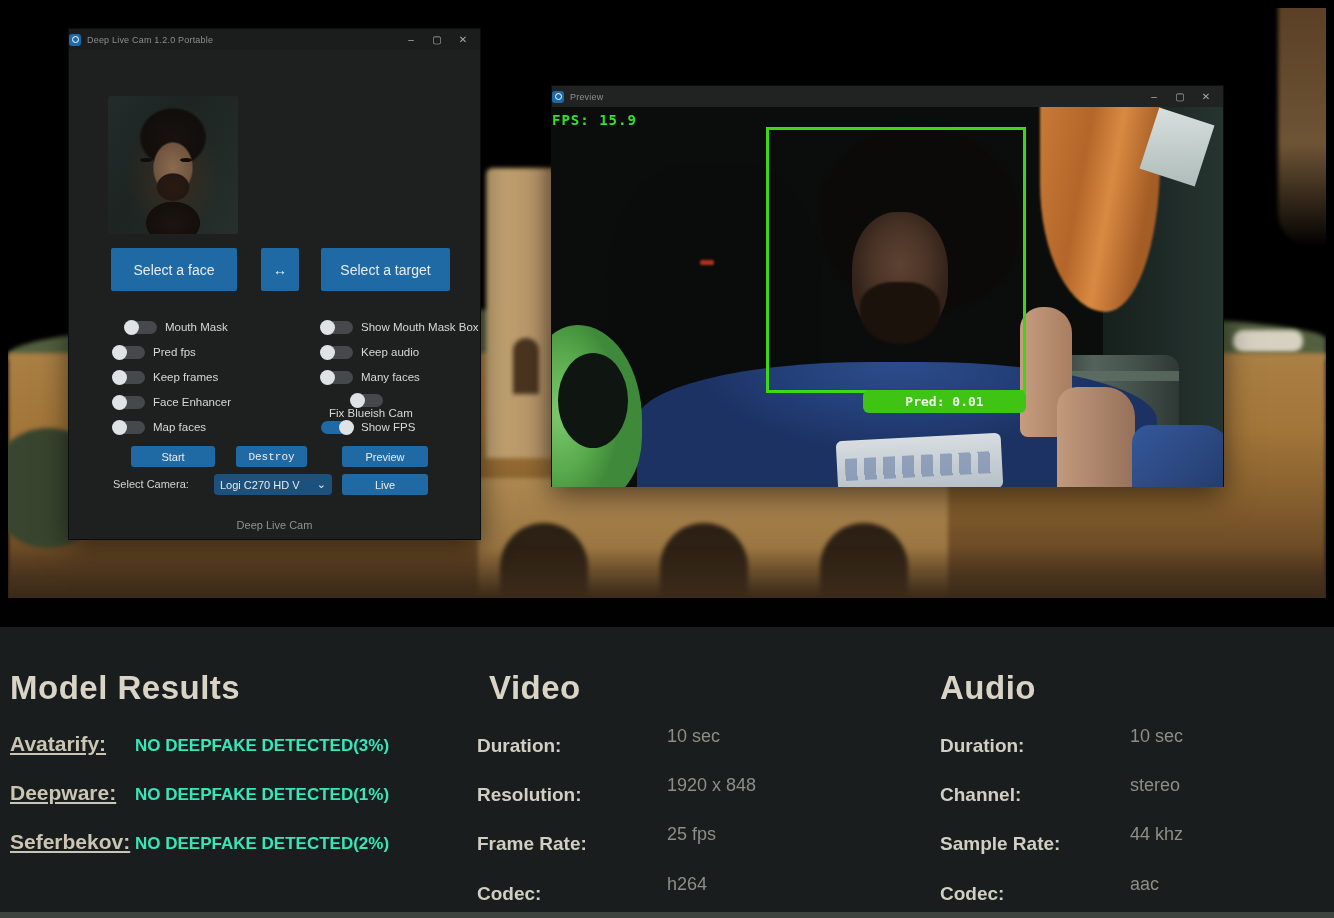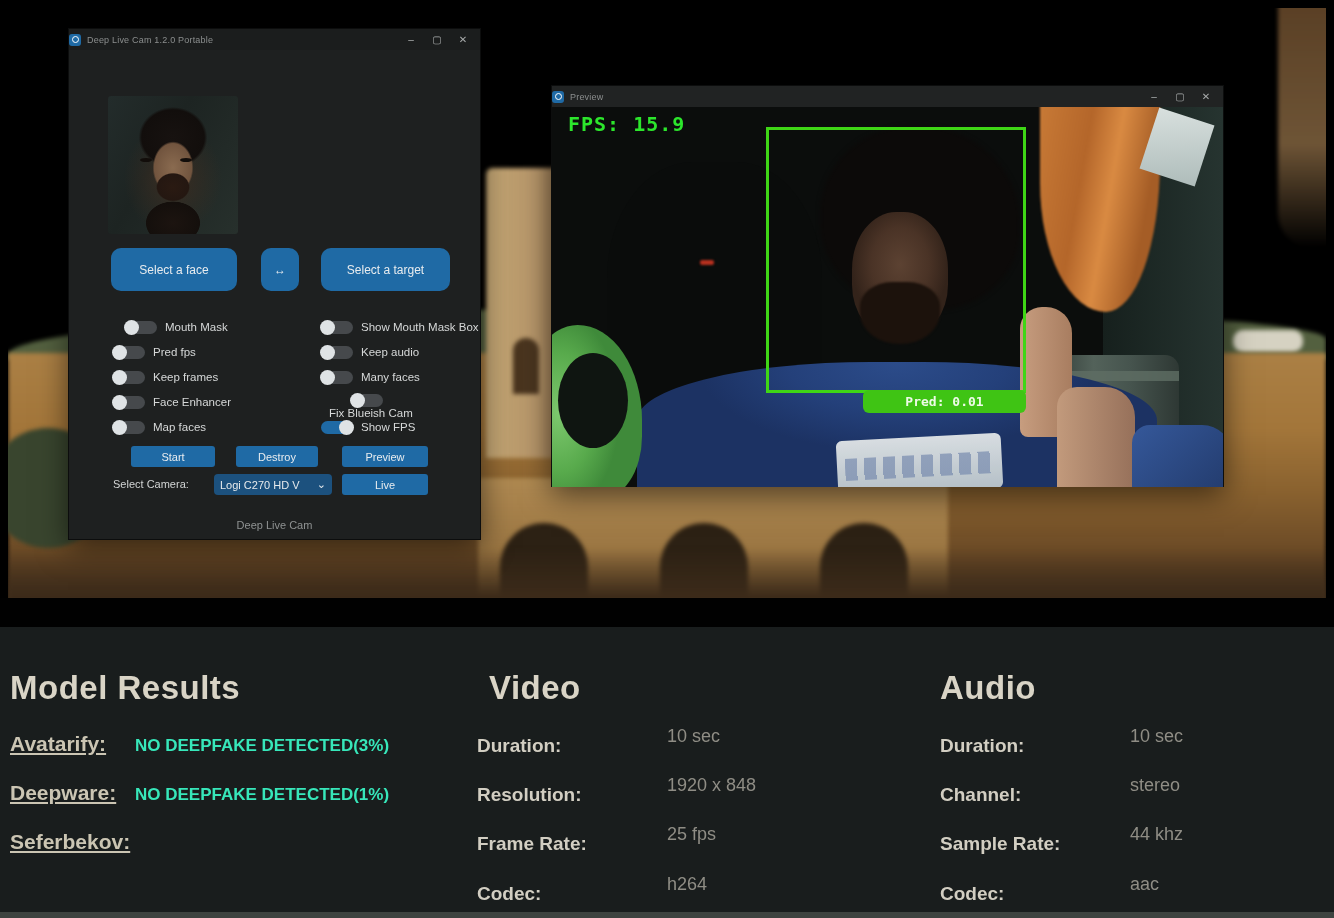--- a/index.html
+++ b/index.html
@@ -48,21 +48,21 @@
       radial-gradient(38px 30px at 50% 92%, #1c1410 0%, #140f0c 70%, transparent 72%),
       radial-gradient(26px 22px at 50% 66%, #2a1a12 0%, #241711 60%, transparent 65%),
       radial-gradient(34px 44px at 50% 52%, #8a6b50 0%, #71543e 55%, transparent 60%),
       radial-gradient(52px 46px at 50% 30%, #171210 0%, #120e0c 60%, transparent 66%),
       radial-gradient(70px 80px at 50% 60%, #3a2d22 0%, transparent 70%),
       linear-gradient(120deg,#232c2b 0%, #1d2422 40%, #27302c 100%);
   }
   #face-thumb .eye { position:absolute; width:12px; height:4px; background:#120d0a; border-radius:50%; top:62px; }
 
   .btn { position:absolute; background:#1f6aa5; color:#e8ecef; display:flex; align-items:center;
-         justify-content:center; border-radius:10px; font-size:12px; }
+         justify-content:center; border-radius:2px; font-size:14px; }
   .btn.small { font-size:11px; border-radius:3px; }
 
   .toggle-row { position:absolute; display:flex; align-items:center; height:16px; }
   .switch { position:relative; width:32px; height:13px; background:#46494c; border-radius:7px; flex:0 0 auto; }
   .switch .knob { position:absolute; left:-1px; top:-1px; width:15px; height:15px; border-radius:50%; background:#dfe3e5; }
   .switch.on { background:#1f6aa5; }
   .switch.on .knob { left:auto; right:-1px; }
   .toggle-label { margin-left:8px; font-size:11.5px; color:#d6d8d8; white-space:nowrap; }
 
   #camera-label { position:absolute; left:44px; top:449px; font-size:11px; color:#d2d4d4; }
@@ -103,22 +103,22 @@
   #drum { left:505px; top:248px; width:122px; height:135px;
     background:linear-gradient(90deg,#37423d 0%, #53625a 30%, #46544e 60%, #2e3834 100%); border-radius:14px 14px 0 0; }
   #drum::after { content:""; position:absolute; left:0; top:16px; width:100%; height:10px; background:#5f6e64; opacity:.8; }
   #green-chair { left:-28px; top:218px; width:118px; height:175px;
     background:radial-gradient(60px 100px at 30% 50%, #7dc86e 0%, #58aa4c 60%, #3f8a3a 100%);
     border-radius:50% 60% 40% 40%; }
   #green-chair::after { content:""; position:absolute; left:34px; top:28px; width:70px; height:95px;
     background:#0f1511; border-radius:50%; }
   #bag { left:580px; top:318px; width:100px; height:70px; background:linear-gradient(135deg,#35589a,#223a6b); border-radius:18px 30px 0 0; }
 
-  #fps-text { position:absolute; left:16px; top:5px; font-family:"DejaVu Sans Mono", monospace;
-    font-weight:bold; font-size:20px; color:#2ce62c; letter-spacing:1px; }
+  #fps-text { position:absolute; left:0; top:5px; font-family:"DejaVu Sans Mono", monospace;
+    font-weight:bold; font-size:14px; color:#2ce62c; letter-spacing:1px; }
   #det-box { position:absolute; left:214px; top:20px; width:260px; height:266px; border:3px solid #3fd616; }
   #pred-label { position:absolute; left:311px; top:283px; width:163px; height:23px; background:#3fc414;
     color:#eefbe8; font-weight:bold; font-size:13px; display:flex; align-items:center; justify-content:center;
     font-family:"DejaVu Sans Mono", monospace;border-radius:6px; }
 
   
   #black-strip { position:absolute; left:0; top:598px; width:1334px; height:29px; background:#010101; }
   #panel { position:absolute; left:0; top:627px; width:1334px; height:291px; background:#191d1d; }
   #panel-bottom-edge { position:absolute; left:0; top:912px; width:1334px; height:6px; background:#3e4340; }
 
@@ -225,21 +225,21 @@
     <span class="toggle-label">Fix Blueish Cam</span>
   </div>
   <div class="toggle-row" style="left:252px; top:390px;">
     <span class="switch on">
         <span class="knob"></span>
       </span>
     <span class="toggle-label">Show FPS</span>
   </div>
 
   <div class="btn small" style="left:62px; top:417px; width:84px; height:21px;">Start</div>
-  <div class="btn small" style="left:167px; top:417px; width:82px; height:21px;">Destroy</div>
+  <div class="btn small" style="left:167px; top:417px; width:71px; height:21px;font-family:Liberation Mono, monospace;">Destroy</div>
   <div class="btn small" style="left:273px; top:417px; width:86px; height:21px;">Preview</div>
 
   <span id="camera-label">Select Camera:</span>
   <div id="camera-select">
     <span>Logi C270 HD V</span>
     <span>⌄</span>
   </div>
   <div class="btn small" style="left:273px; top:445px; width:86px; height:21px;">Live</div>
 
   <div id="main-footer">Deep Live Cam</div>
@@ -286,20 +286,21 @@
   <div class="result-row" style="left:10px; top:105px;">
     <span class="result-label" style="width:125px;">Avatarify:</span>
     <span class="result-value">NO DEEPFAKE DETECTED(3%)</span>
   </div>
   <div class="result-row" style="left:10px; top:154px;">
     <span class="result-label" style="width:125px;">Deepware:</span>
     <span class="result-value">NO DEEPFAKE DETECTED(1%)</span>
   </div>
   <div class="result-row" style="left:10px; top:203px;">
     <span class="result-label" style="width:125px;">Seferbekov:</span>
+    <span class="result-value">NO DEEPFAKE DETECTED(2%)</span>
   </div>
 
   <div class="col-title" style="left:477px;margin-left:12px;">Video</div>
   <div class="meta-row" style="left:477px; top:108px;">
     <span class="meta-label">Duration:</span>
     <span class="meta-value">10 sec</span>
   </div>
   <div class="meta-row" style="left:477px; top:157px;">
     <span class="meta-label">Resolution:</span>
     <span class="meta-value">1920 x 848</span>

